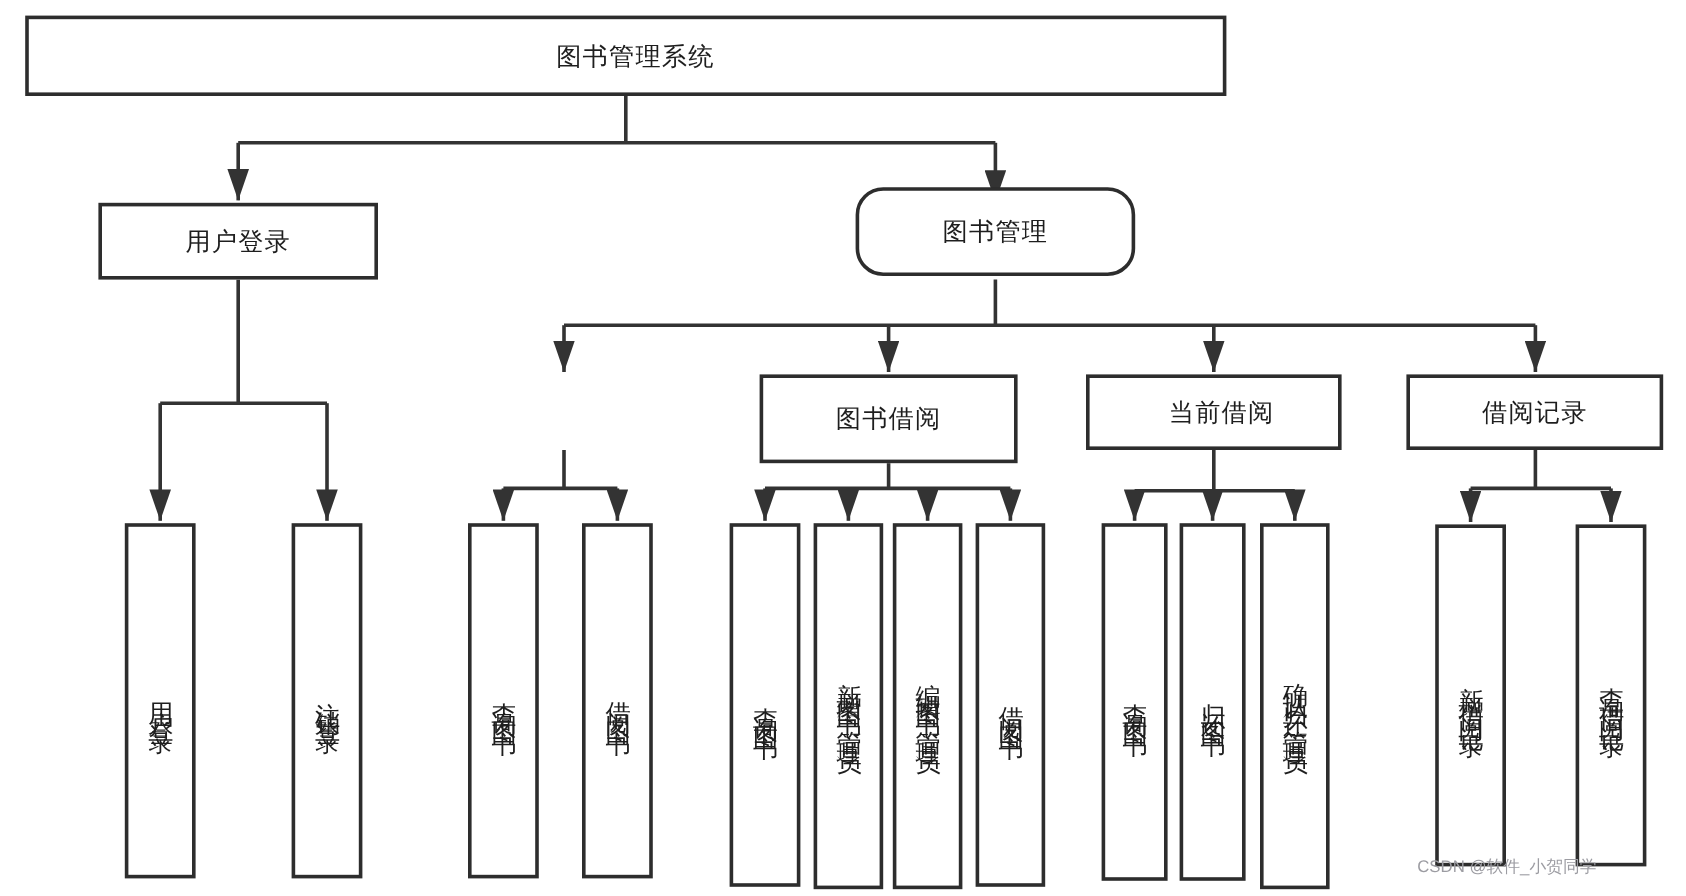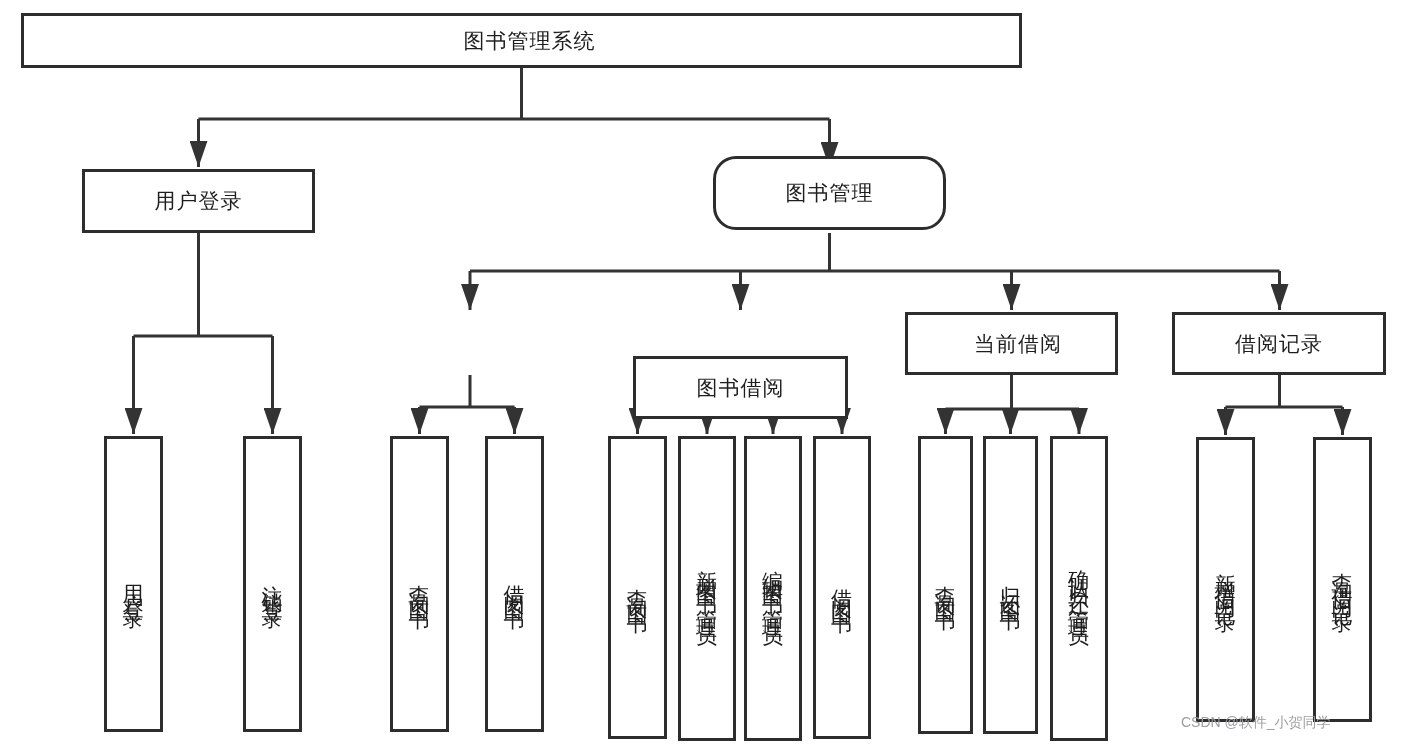--- a/index.html
+++ b/index.html
@@ -97,32 +97,32 @@
 
       <path class="ar" marker-end="url(#arw)" d="M945.5 409 V434"></path>
       <path class="ar" marker-end="url(#arw)" d="M1010.5 409 V434"></path>
       <path class="ar" marker-end="url(#arw)" d="M1079 409 V434"></path>
 
       <path class="ar" marker-end="url(#arw)" d="M1225.5 407 V435"></path>
       <path class="ar" marker-end="url(#arw)" d="M1342.5 407 V435"></path>
     </g>
   </svg>
 
-  <div class="box h" style="left:21px; top:13px; width:1001px; height:55px;padding-left:16px;">
+  <div class="box h" style="left:21px; top:13px; width:1001px; height:67px;padding-left:16px;">
     <span class="label">图书管理系统</span>
   </div>
 
   <div class="box h" style="left:82px; top:169px; width:233px; height:64px;">
     <span class="label">用户登录</span>
   </div>
   <div class="box h" style="left:713px; top:156px; width:233px; height:74px;border-radius:23px;">
     <span class="label">图书管理</span>
   </div>
 
-  <div class="box h" style="left:633px; top:312px; width:215px; height:63px;margin-top:44px;">
+  <div class="box h" style="left:633px; top:312px; width:215px; height:74px;">
     <span class="label">图书借阅</span>
   </div>
   <div class="box h" style="left:905px; top:312px; width:213px; height:63px;padding-left:13px;">
     <span class="label">当前借阅</span>
   </div>
   <div class="box h" style="left:1172px; top:312px; width:214px; height:63px;">
     <span class="label">借阅记录</span>
   </div>
 
   <div class="box v" style="left:104px; top:436px; width:59px; height:296px;">

